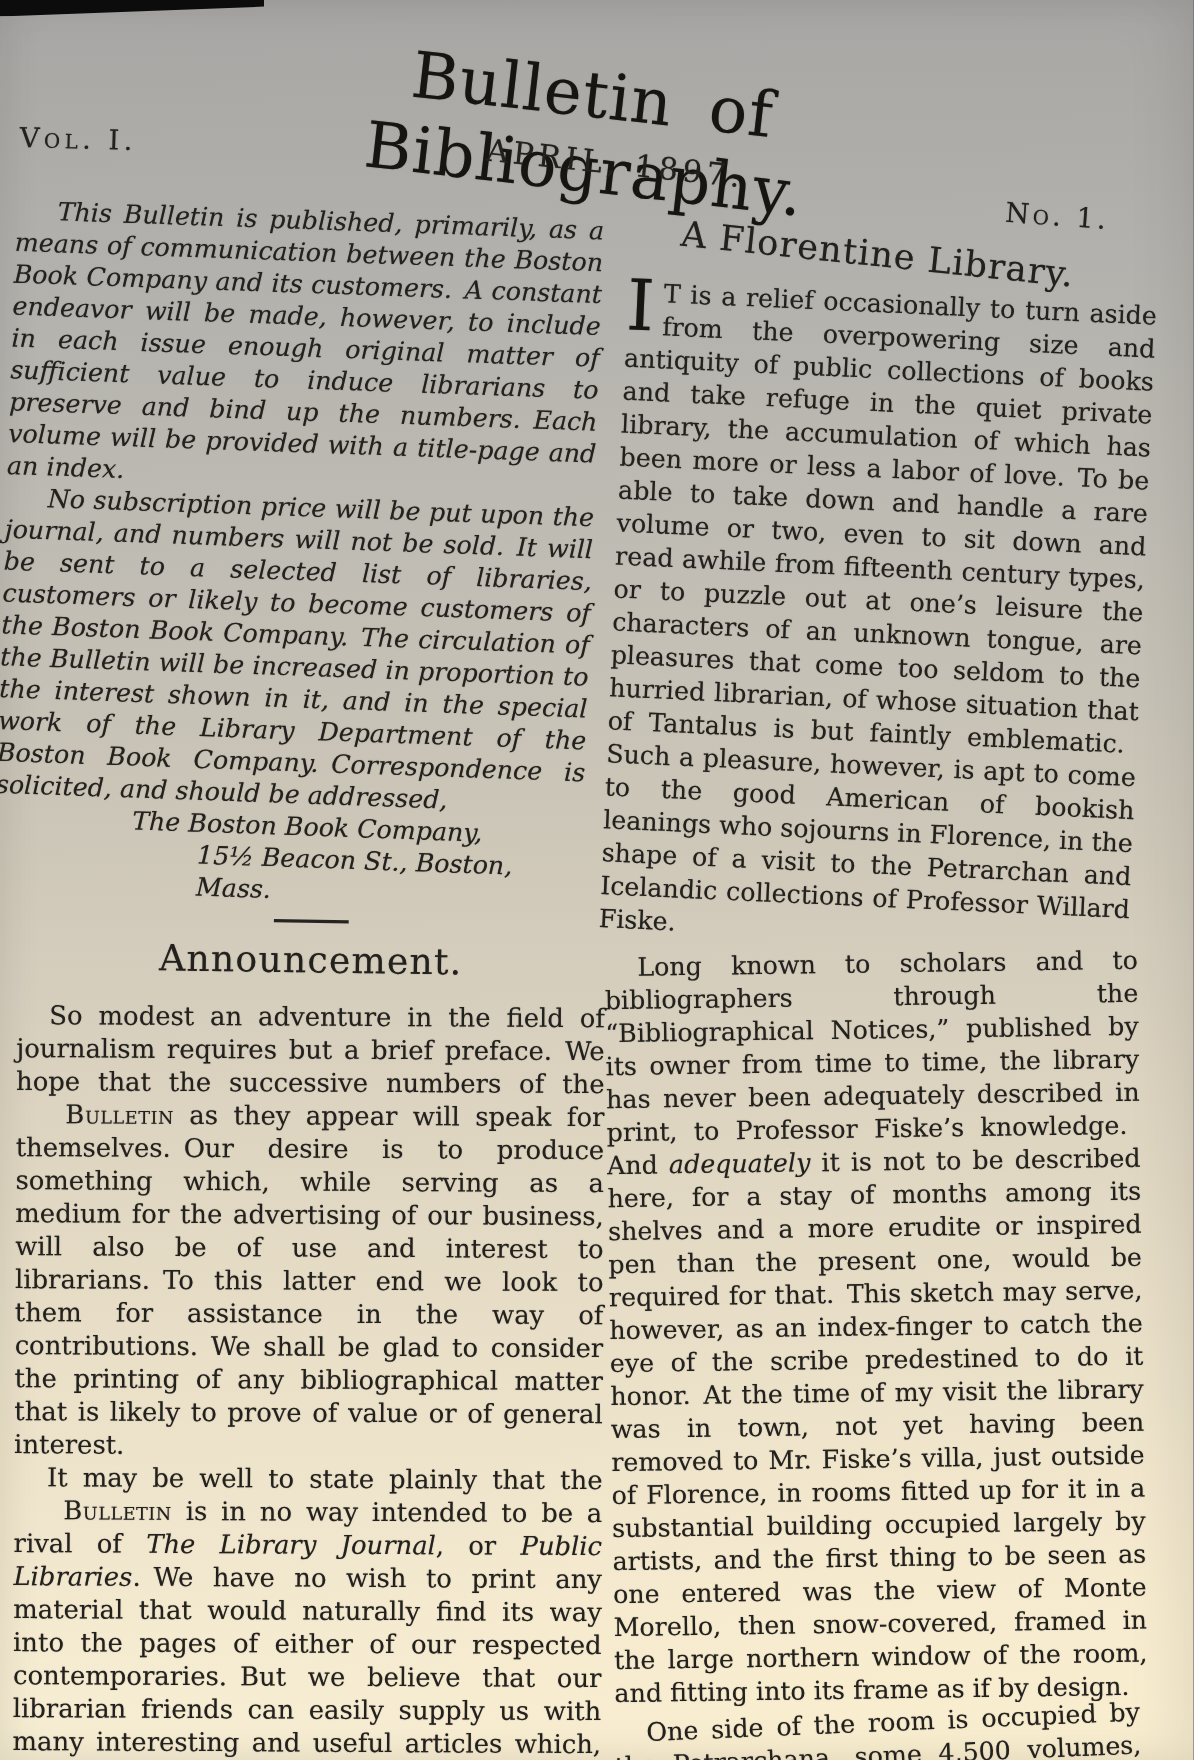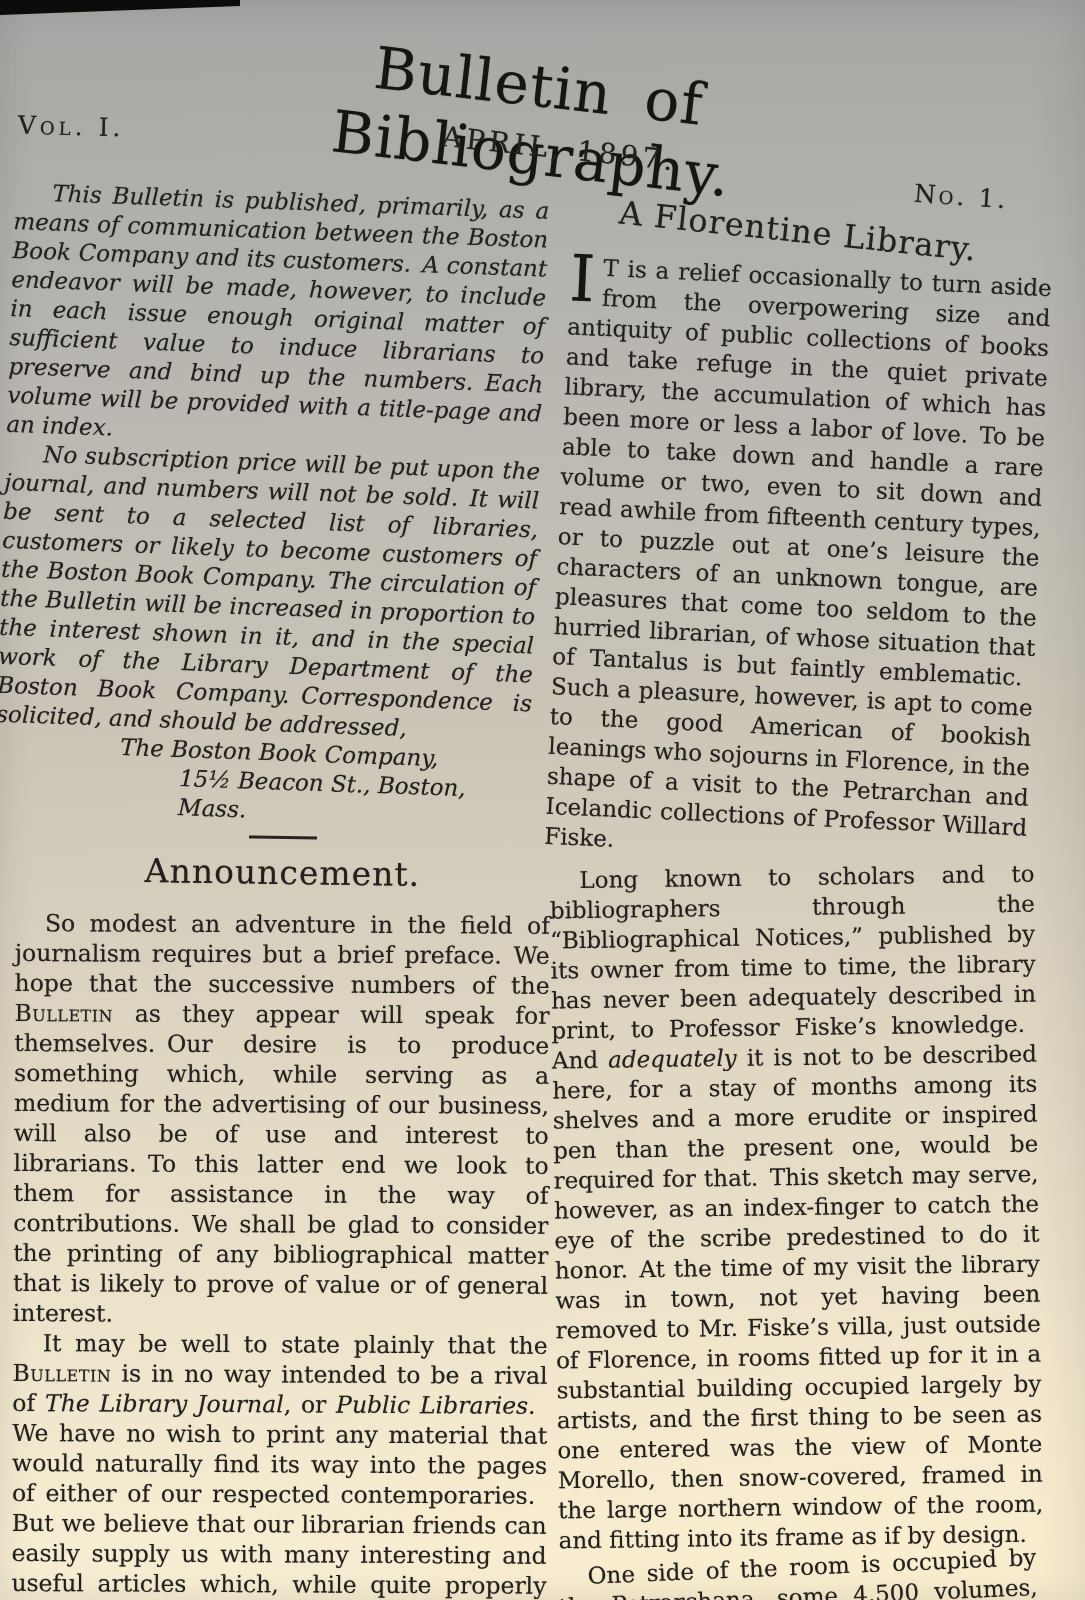--- a/index.html
+++ b/index.html
@@ -61,21 +61,21 @@
     width:68px;height:0;border-top:3px solid #262420;
     margin:20px auto 14px auto;transform:rotate(1deg);
     text-shadow:none;
   }
   .ann-head{
     font-size:33px;text-align:center;letter-spacing:1px;
     margin:0 0 16px 0;transform:rotate(0.8deg);
   }
   .ann-body p{margin-bottom:0;}
   .ann-body{transform:rotate(0.3deg);transform-origin:left top;}
-  .sc{font-variant:small-caps;letter-spacing:0.5px;}
+  .sc{font-variant:small-caps;letter-spacing:0.5px;margin-left:45px;}
   .it{font-style:italic;}
   
   .art-head{
     font-size:32px;text-align:center;letter-spacing:1px;
     margin:0 0 12px 0;transform:rotate(6deg);
   }
   .art-p1{font-size:23px;line-height:30px;transform:rotate(2.6deg);transform-origin:center;}
   .art-p2{font-size:23px;line-height:30px;transform:rotate(-0.8deg);transform-origin:center;margin-left:-3px;}
   .art-p3{font-size:23px;line-height:30px;transform:rotate(-2.4deg);transform-origin:center;margin-left:3px;}
   .dropcap{

